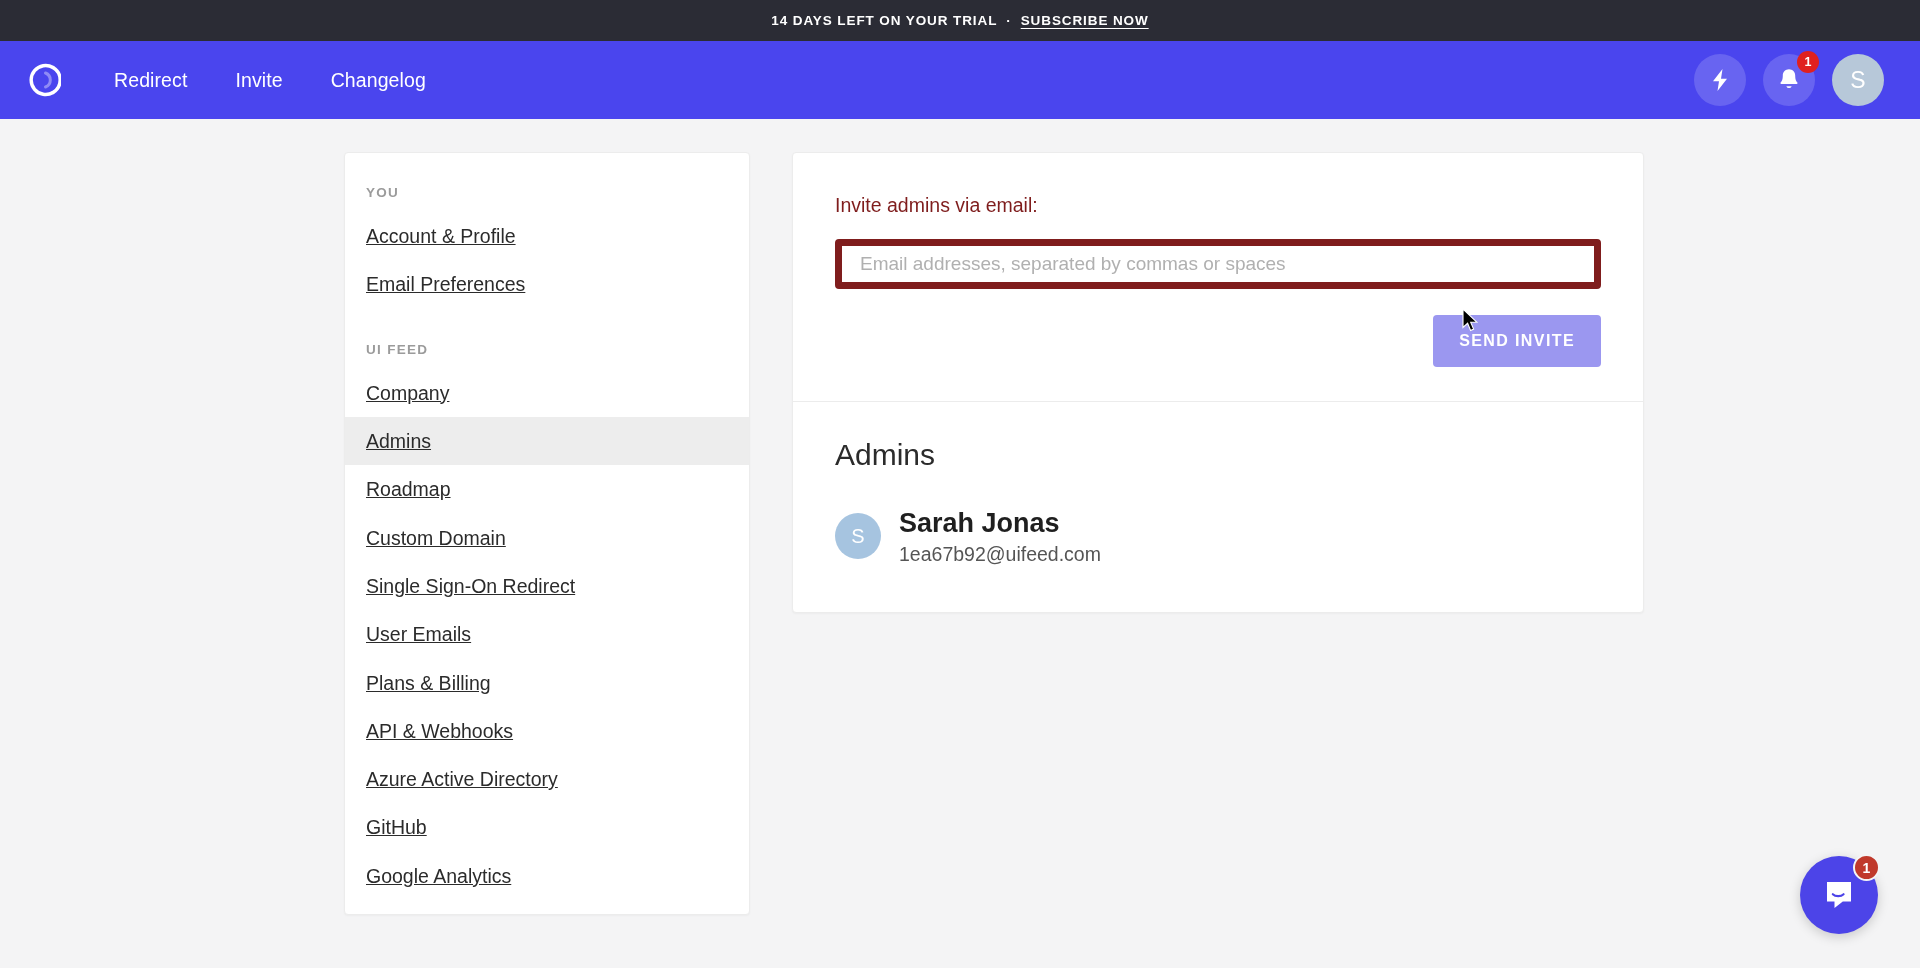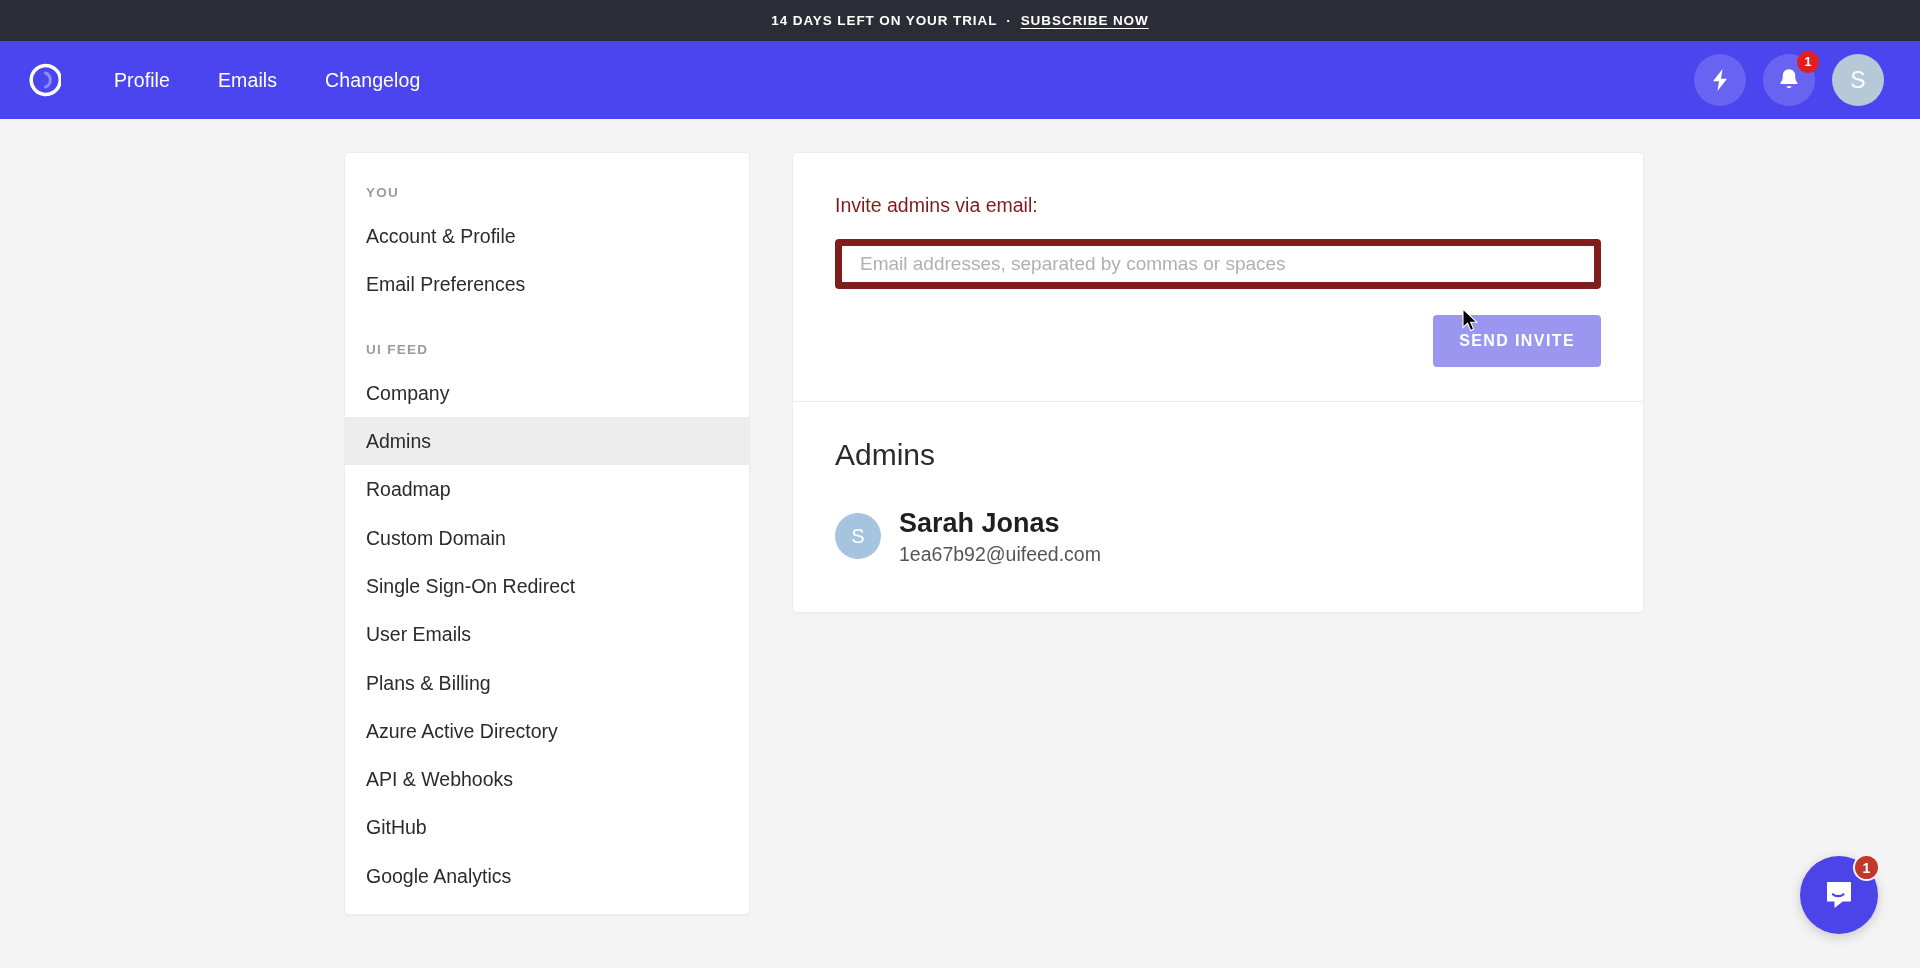--- a/index.html
+++ b/index.html
@@ -128,20 +128,21 @@
     padding: 10px 21px 12px 21px;
   }
   .side-group-title.spaced { padding-top: 33px; }
   .side-item {
     font-size: 19.5px;
     color: #2b2b2b;
     padding: 11px 21px;
     cursor: pointer;
     line-height: 1.35;
     white-space: nowrap;
+    text-decoration: underline;
   }
   .side-item.active { background: #ededed; }
 
   
   .main-card {
     width: 852px;
     flex: 0 0 852px;
     background: #ffffff;
     border-radius: 4px;
     border: 1px solid #ececec;
@@ -269,22 +270,22 @@
 
   <div class="logo">
     <svg width="38" height="40" viewBox="0 0 38 40" fill="none" aria-hidden="true">
       <path d="M30 7.5 A14.5 14.5 0 1 0 30 32.5" stroke="#ffffff" stroke-width="3.4" stroke-linecap="round" fill="none"></path>
       <path d="M30 7.5 A14.5 14.5 0 0 1 30 32.5" stroke="#ffffff" stroke-width="3.4" stroke-linecap="round" fill="none"></path>
       <path d="M22.5 13 A7.5 7.5 0 0 1 22.5 27" stroke="#8f8bf5" stroke-width="3" stroke-linecap="round" fill="none"></path>
     </svg>
   </div>
 
   <div class="nav-links">
-    <span class="nav-link">Profile</span>
-    <span class="nav-link">Emails</span>
+    <span class="nav-link">Redirect</span>
+    <span class="nav-link">Invite</span>
     <span class="nav-link">Changelog</span>
   </div>
 
   <div class="nav-right">
 
     <div class="icon-circle">
       <svg width="20" height="24" viewBox="0 0 20 24" aria-hidden="true">
         <path d="M12.5 1 L3 13.2 H9 L7.5 23 L17 10.8 H11 Z" fill="#ffffff"></path>
       </svg>
     </div>
@@ -315,22 +316,22 @@
 
       <div class="side-group-title spaced">UI FEED</div>
       <div class="side-item">Company</div>
       <div class="side-item active">Admins</div>
       <div class="side-item">Roadmap</div>
       <div class="side-item">Custom Domain</div>
       <div class="side-item">Single Sign-On Redirect</div>
       <div class="side-item">User Emails</div>
       <div class="side-item">Plans &amp; Billing</div>
 
+      <div class="side-item">API &amp; Webhooks</div>
       <div class="side-item">Azure Active Directory</div>
-      <div class="side-item">API &amp; Webhooks</div>
       <div class="side-item">GitHub</div>
       <div class="side-item">Google Analytics</div>
 
     </div>
 
     <div class="main-card">
 
       <div class="invite-section">
         <div class="invite-label">Invite admins via email:</div>
         <input class="email-input" type="text" placeholder="Email addresses, separated by commas or spaces" style="">

